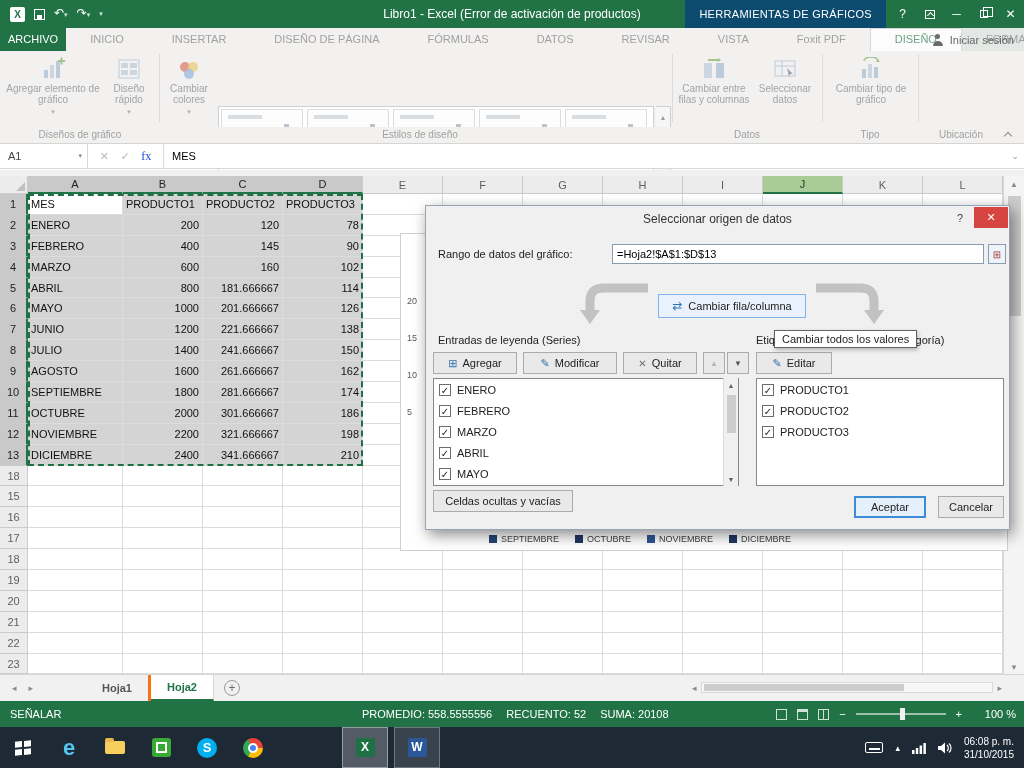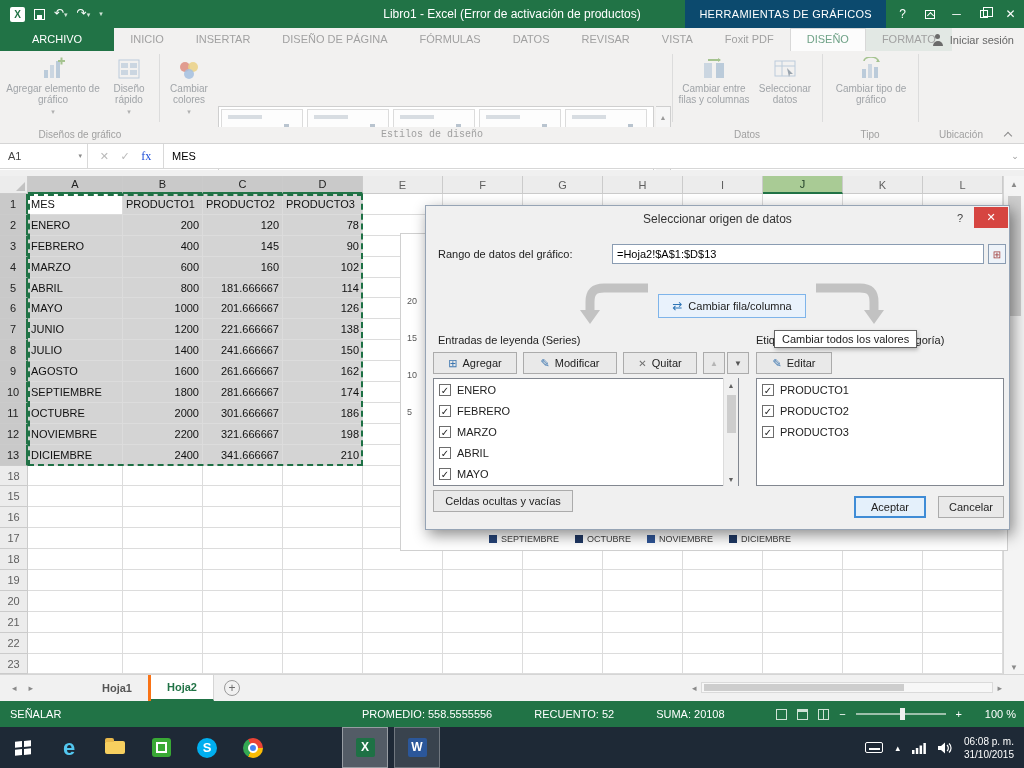--- a/index.html
+++ b/index.html
@@ -23,22 +23,22 @@
            color:#fff;font-size:11px;letter-spacing:.3px;}
   .winctl{position:absolute;right:0;top:0;height:28px;display:flex;}
   .winctl .wbtn{width:27px;height:28px;display:flex;align-items:center;justify-content:center;color:#fff;font-size:12px;}
   .ribopt-ic{width:10px;height:9px;border:1px solid #fff;position:relative;}
   .ribopt-ic::after{content:"";position:absolute;left:2.5px;top:2px;width:4px;height:4px;border-top:1.5px solid #fff;border-right:1.5px solid #fff;transform:rotate(-45deg);}
   .restore-ic{width:8px;height:8px;border:1px solid #fff;position:relative;background:#217346;}
   .restore-ic::before{content:"";position:absolute;left:2px;top:-4px;width:8px;height:8px;border:1px solid #fff;}
 
   
   .tabrow{position:absolute;left:0;top:28px;width:1024px;height:23px;background:#f2f1f0;display:flex;font-size:11px;}
-  .rtab{padding:0 16px;line-height:23px;color:#a1a1a1;white-space:nowrap;}
-  .rtab-file{background:#217346;color:#fff;padding:0 32px;}
+  .rtab{padding:0 24px;line-height:23px;color:#a1a1a1;white-space:nowrap;}
+  .rtab-file{background:#217346;color:#fff;padding:0 8px;}
   .rtab-ctx{background:rgba(33,115,70,0.07);}
   .rtab-active{background:#fcfcfc;color:#6fa287;border:1px solid #d8d8d8;border-bottom:none;line-height:21px;}
   .signin{position:absolute;right:10px;top:28px;height:23px;display:flex;align-items:center;gap:6px;color:#666;font-size:11px;}
   .person{width:12px;height:12px;position:relative;}
   .person::before{content:"";position:absolute;top:0;left:3.5px;width:5px;height:5px;border-radius:50%;background:#6b6b6b;}
   .person::after{content:"";position:absolute;bottom:0;left:1px;width:10px;height:5px;border-radius:5px 5px 0 0;background:#6b6b6b;}
 
   
   .ribbon{position:absolute;left:0;top:51px;width:1024px;height:76px;background:#f2f1f0;}
   .grouprow{position:absolute;left:0;top:127px;width:1024px;height:17px;background:#f2f1f0;border-bottom:1px solid #d5d5d5;font-size:10px;color:#a0a0a0;}
@@ -148,21 +148,21 @@
   .stab-active{background:#fff;color:#217346;font-weight:bold;border-bottom:2px solid #217346;border-right:1px solid #d5d5d5;}
   .addsheet{width:16px;height:16px;border-radius:50%;border:1px solid #9a9a9a;color:#6a6a6a;font-size:12px;line-height:14px;
             text-align:center;align-self:center;margin-left:10px;}
   .hscroll{position:absolute;right:22px;top:681px;width:310px;height:13px;display:flex;align-items:center;gap:4px;color:#8a8a8a;font-size:9px;}
   .htrack{flex:1;height:11px;background:#f7f7f7;border:1px solid #dadada;position:relative;}
   .hthumb{position:absolute;left:2px;top:1px;width:200px;height:7px;background:#cdcdcd;}
 
   
   .statusbar{position:absolute;left:0;top:701px;width:1024px;height:26px;background:#217346;color:#fff;font-size:11px;}
   .sb-mode{position:absolute;left:10px;top:0;line-height:26px;}
-  .sb-stats{position:absolute;left:362px;top:0;line-height:26px;display:flex;gap:42px;}
+  .sb-stats{position:absolute;left:362px;top:0;line-height:26px;display:flex;gap:14px;}
   .sb-right{position:absolute;right:8px;top:0;height:26px;display:flex;align-items:center;gap:10px;}
   .vicon{width:11px;height:11px;border:1px solid #cfe3d6;display:inline-block;}
   .vicon.v2{background:linear-gradient(#cfe3d6 2px,transparent 2px);}
   .vicon.v3{background:linear-gradient(90deg,transparent 4px,#cfe3d6 4px,#cfe3d6 5px,transparent 5px);}
   .zoomtrack{width:90px;height:2px;background:#9dc0ab;position:relative;}
   .zoomtrack .notch{position:absolute;left:50%;top:-2px;width:1px;height:6px;background:#cfe3d6;}
   .zoomtrack .zthumb{position:absolute;left:44px;top:-5px;width:5px;height:12px;background:#f0f0f0;}
   .zpct{width:44px;text-align:right;}
 
   
@@ -379,21 +379,21 @@
             <path d="M19 2 l2 3 -4 0 z" fill="#7cab5c"></path>
           </svg>
       </span>
       <span class="bb-label" data-interactable="false">Cambiar tipo de gráfico</span>
     </div>
     <div class="vsep" style="left:918px;top:3px;height:68px;" data-interactable="false"></div>
   </div>
 
   <div class="grouprow" data-interactable="false">
     <span class="glabel" style="left:0;width:160px;" data-interactable="false">Diseños de gráfico</span>
-    <span class="glabel" style="left:176px;width:512px;font-family:Liberation Mono, monospace;" data-interactable="false">Estilos de diseño</span>
+    <span class="glabel" style="left:164px;width:512px;" data-interactable="false">Estilos de diseño</span>
     <span class="glabel" style="left:672px;width:150px;" data-interactable="false">Datos</span>
     <span class="glabel" style="left:822px;width:96px;" data-interactable="false">Tipo</span>
     <span class="glabel" style="left:918px;width:86px;" data-interactable="false">Ubicación</span>
   </div>
   <div class="collapse-rib" data-interactable="true">
       <span class="chev-up" data-interactable="false"></span>
     </div>
 
   <div class="formula" data-interactable="false">
     <div class="namebox" data-interactable="true">

